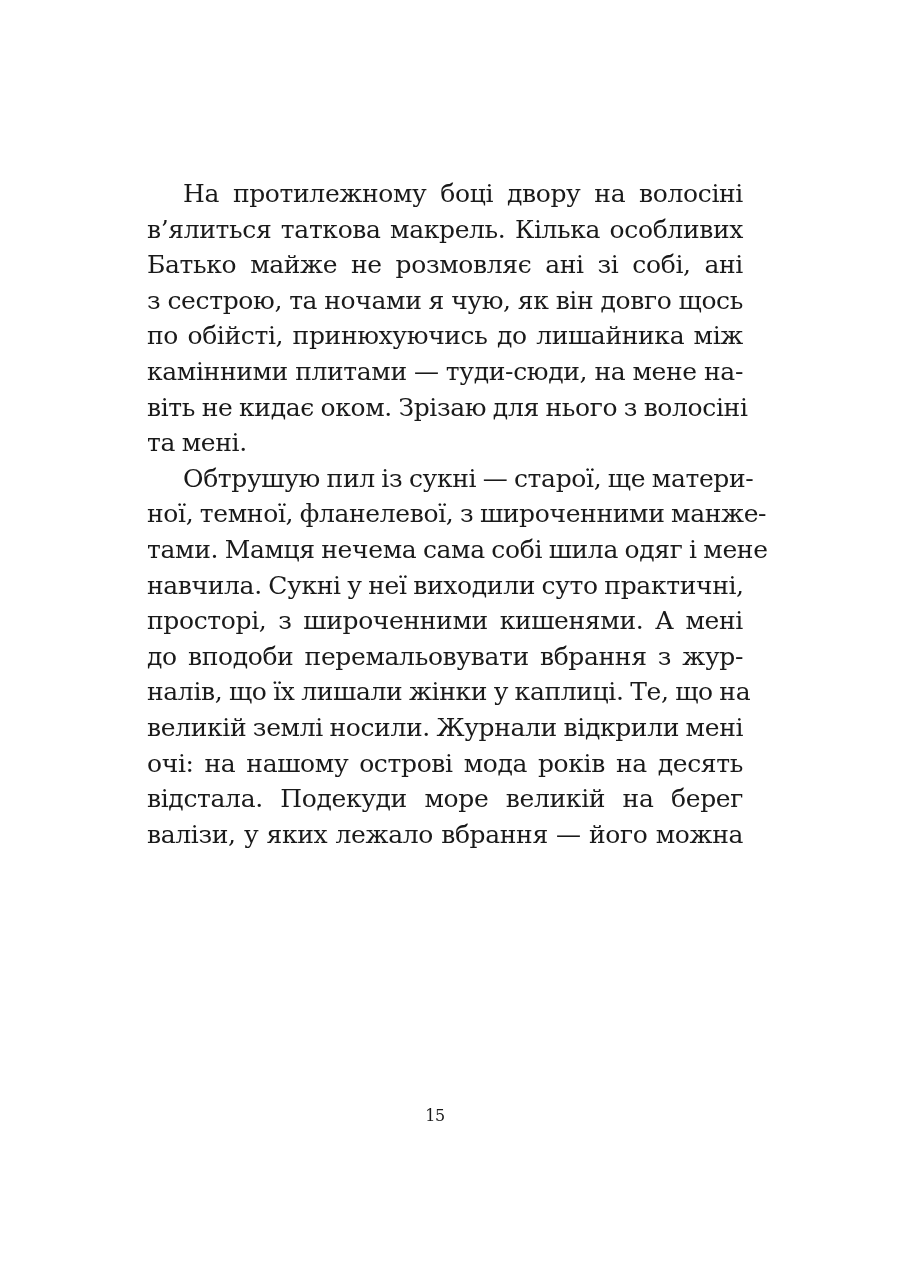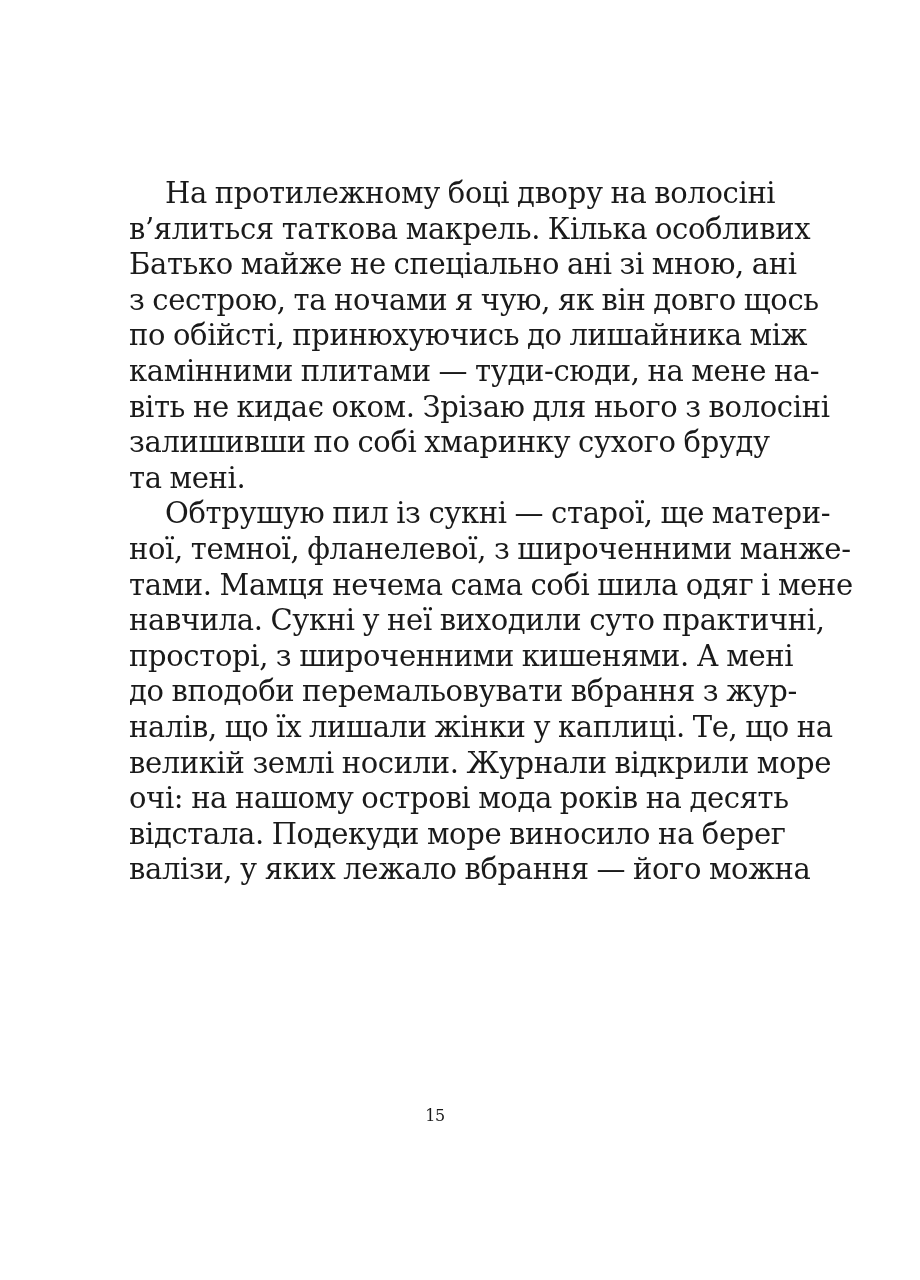--- a/index.html
+++ b/index.html
@@ -25,26 +25,27 @@
     .text-block {
       position: absolute;
       left: 129px;
       top: 176px;
       width: 614px;
     }
     .line {
       display: block;
       height: 35.6px;
       line-height: 35.6px;
-      font-size: 29px;
+      font-size: 25px;
       white-space: nowrap;
       text-align: justify;
       text-align-last: justify;
       letter-spacing: -0.35px;
       word-spacing: -1px;
+      margin-left: 18px;
     }
     .line.indent {
       padding-left: 36px;
     }
     .line.last {
       text-align-last: left;
     }
     .page-number {
       position: absolute;
       left: 0;
@@ -58,38 +59,37 @@
   </style>
 </head>
 <body>
 
 <div class="page">
   <div class="text-block">
 
     <div>
       <span class="line indent">На протилежному боці двору на волосіні</span>
       <span class="line">в’ялиться таткова макрель. Кілька особливих</span>
-      <span class="line">Батько майже не спеціально ані зі мною, ані</span>
+      <span class="line">Батько майже не розмовляє ані зі собі, ані</span>
       <span class="line">з сестрою, та ночами я чую, як він довго щось</span>
       <span class="line">по обійсті, принюхуючись до лишайника між</span>
       <span class="line">камінними плитами — туди-сюди, на мене на-</span>
       <span class="line">віть не кидає оком. Зрізаю для нього з волосіні</span>
-      <span class="line">залишивши по собі хмаринку сухого бруду</span>
       <span class="line last">та мені.</span>
     </div>
 
     <div>
       <span class="line indent">Обтрушую пил із сукні — старої, ще матери-</span>
       <span class="line">ної, темної, фланелевої, з широченними манже-</span>
       <span class="line">тами. Мамця нечема сама собі шила одяг і мене</span>
       <span class="line">навчила. Сукні у неї виходили суто практичні,</span>
       <span class="line">просторі, з широченними кишенями. А мені</span>
       <span class="line">до вподоби перемальовувати вбрання з жур-</span>
       <span class="line">налів, що їх лишали жінки у каплиці. Те, що на</span>
-      <span class="line">великій землі носили. Журнали відкрили море</span>
+      <span class="line">великій землі носили. Журнали відкрили мені</span>
       <span class="line">очі: на нашому острові мода років на десять</span>
-      <span class="line">відстала. Подекуди море виносило на берег</span>
+      <span class="line">відстала. Подекуди море великій на берег</span>
       <span class="line">валізи, у яких лежало вбрання — його можна</span>
     </div>
   </div>
 
   <div class="page-number">15</div>
 </div>
 
 </body></html>

